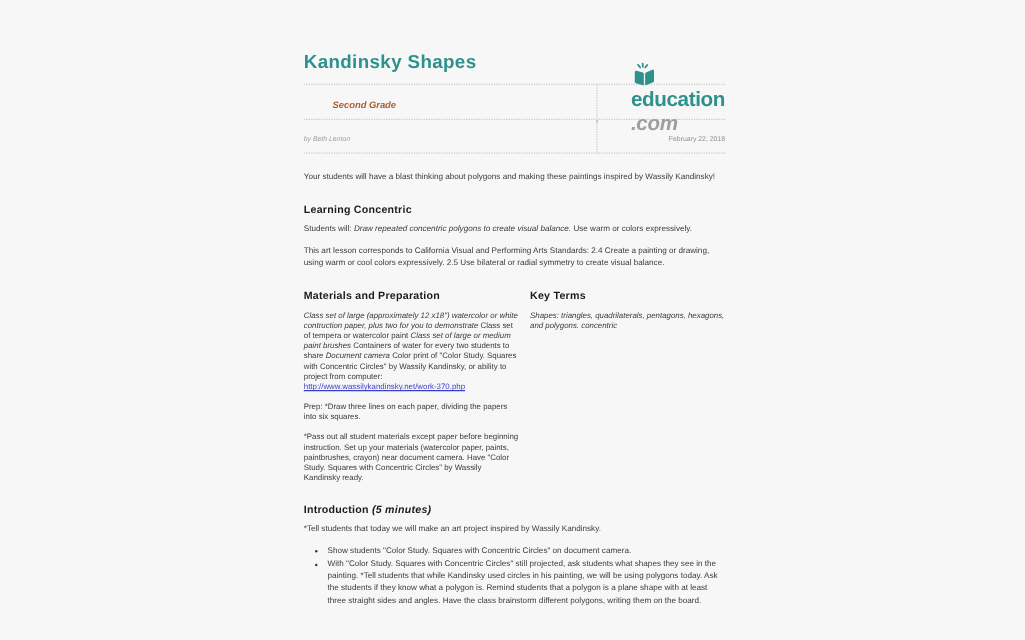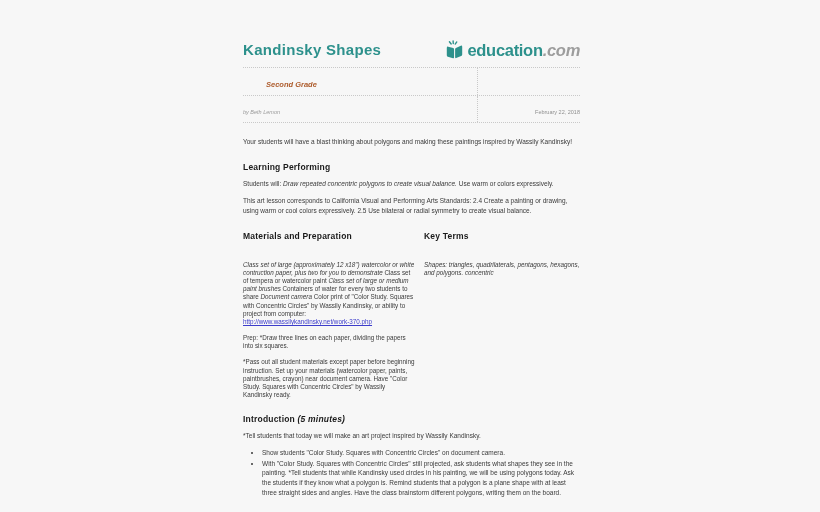--- a/index.html
+++ b/index.html
@@ -20,35 +20,35 @@
   .hdr-row2, .hdr-row3 { display:flex; border-bottom:1px dotted #c9c9c9; align-items:stretch; }
   .hdr-row2 .cell-l, .hdr-row3 .cell-l { flex:1; }
   .hdr-row2 .cell-r, .hdr-row3 .cell-r { width:103px; border-left:1px dotted #c9c9c9; }
   .hdr-row2 .cell-l { padding:5px 0 4px; }
   .grade { font-size:7.5px; font-weight:bold; font-style:italic; color:#ad5b2b;margin-left:23px; }
   .hdr-row3 .cell-l { padding:4px 0 4px; }
   .byline { font-size:5.5px; font-style:italic; color:#9a9a9a; }
   .hdr-row3 .cell-r { padding:4px 0 4px; text-align:right; }
   .date { font-size:5.5px; color:#8f8f8f; }
 
-  .logo { position:absolute; top:1px; right:0; display:flex; align-items:center; }
+  .logo { position:absolute; top:11px; right:0; display:flex; align-items:flex-start;flex-direction:column; }
   .logo svg { display:block; margin-right:2px; }
   .logo-word { font-size:16.5px; font-weight:600; color:#2d918c; letter-spacing:-.3px; }
   .logo-tld  { font-size:16.5px; font-weight:600; color:#9d9d9d; letter-spacing:-.3px;font-style:italic; }
 
   
   .intro { margin-top:14px; font-size:6.5px; line-height:1.6; color:#3a3a3a; }
   h3 { font-size:8.5px; color:#1b1b1b; letter-spacing:.2px; margin:15px 0 6px; }
   .body-p { font-size:6.5px; line-height:1.5; color:#3a3a3a; margin-top:7px; }
   .it { font-style:italic; }
 
   .columns { display:flex; gap:9px; margin-top:15px; }
   .col-left { width:172px; }
   .col-right { flex:1; }
-  .columns h3 { margin-top:0; margin-bottom:20px; }
+  .columns h3 { margin-top:0; margin-bottom:8px; }
   .col-p { font-size:6.3px; line-height:1.3; color:#3a3a3a; }
   .col-left .col-p + .col-p { margin-top:8px; }
   .doc-link { color:#3c3ccb; text-decoration:underline; word-break:break-all; font-style:normal; }
   .keyterms { font-style:italic; }
 
   .intro-h .dur { font-style:italic; }
   .bullets { margin:7px 0 0 19px; }
   .bullets li { font-size:6.5px; line-height:1.5; color:#3a3a3a; margin-bottom:1px; }
 </style>
 </head>
@@ -86,21 +86,21 @@
           <path fill="#2d918c" d="M20.8 8.4 Q20.8 6.6 19.2 7.1 L13.6 9.6 Q12.7 10 12.7 11 L12.7 20.4 Q12.7 21.7 13.9 21.2 L19.6 18.9 Q20.8 18.5 20.8 17.2 Z"></path>
         </svg>
       </span>
       <span class="logo-word">education</span>
         <span class="logo-tld">.com</span>
     </div>
   </div>
 
   <p class="intro">Your students will have a blast thinking about polygons and making these paintings inspired by Wassily Kandinsky!</p>
 
-  <h3>Learning Performing</h3>
+  <h3>Learning Concentric</h3>
   <p class="body-p"><span>Students will: </span><span class="it">Draw repeated concentric polygons to create visual balance.</span><span> Use warm or colors expressively.</span></p>
   <p class="body-p">This art lesson corresponds to California Visual and Performing Arts Standards: 2.4 Create a painting or drawing, using warm or cool colors expressively. 2.5 Use bilateral or radial symmetry to create visual balance.</p>
 
   <div class="columns">
     <div class="col-left">
       <h3>Materials and Preparation</h3>
       <p class="col-p"><span class="it">Class set of large (approximately 12 x18") watercolor or white contruction paper, plus two for you to demonstrate</span><span> Class set of tempera or watercolor paint </span><span class="it">Class set of large or medium paint brushes</span><span> Containers of water for every two students to share </span><span class="it">Document camera</span><span> Color print of "Color Study. Squares with Concentric Circles" by Wassily Kandinsky, or ability to project from computer: </span><br><a href="#" class="doc-link">http://www.wassilykandinsky.net/work-370.php</a></p>
       <p class="col-p">Prep: *Draw three lines on each paper, dividing the papers into six squares.</p>
       <p class="col-p">*Pass out all student materials except paper before beginning instruction. Set up your materials (watercolor paper, paints, paintbrushes, crayon) near document camera. Have "Color Study. Squares with Concentric Circles" by Wassily Kandinsky ready.</p>
     </div>

